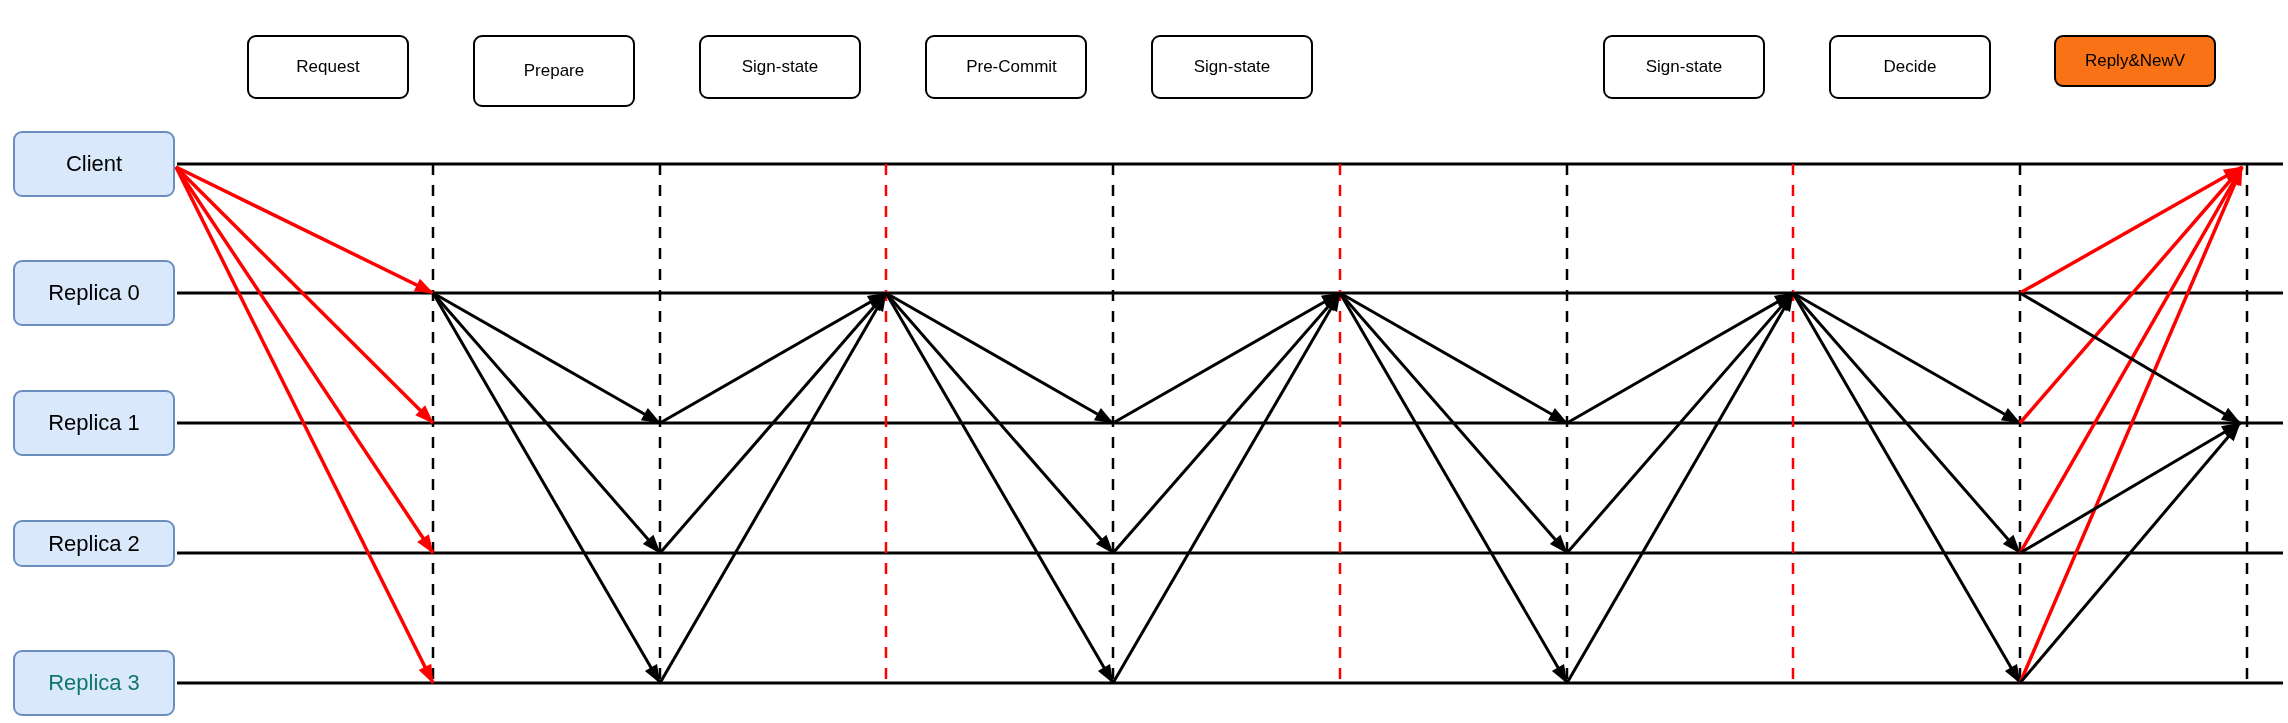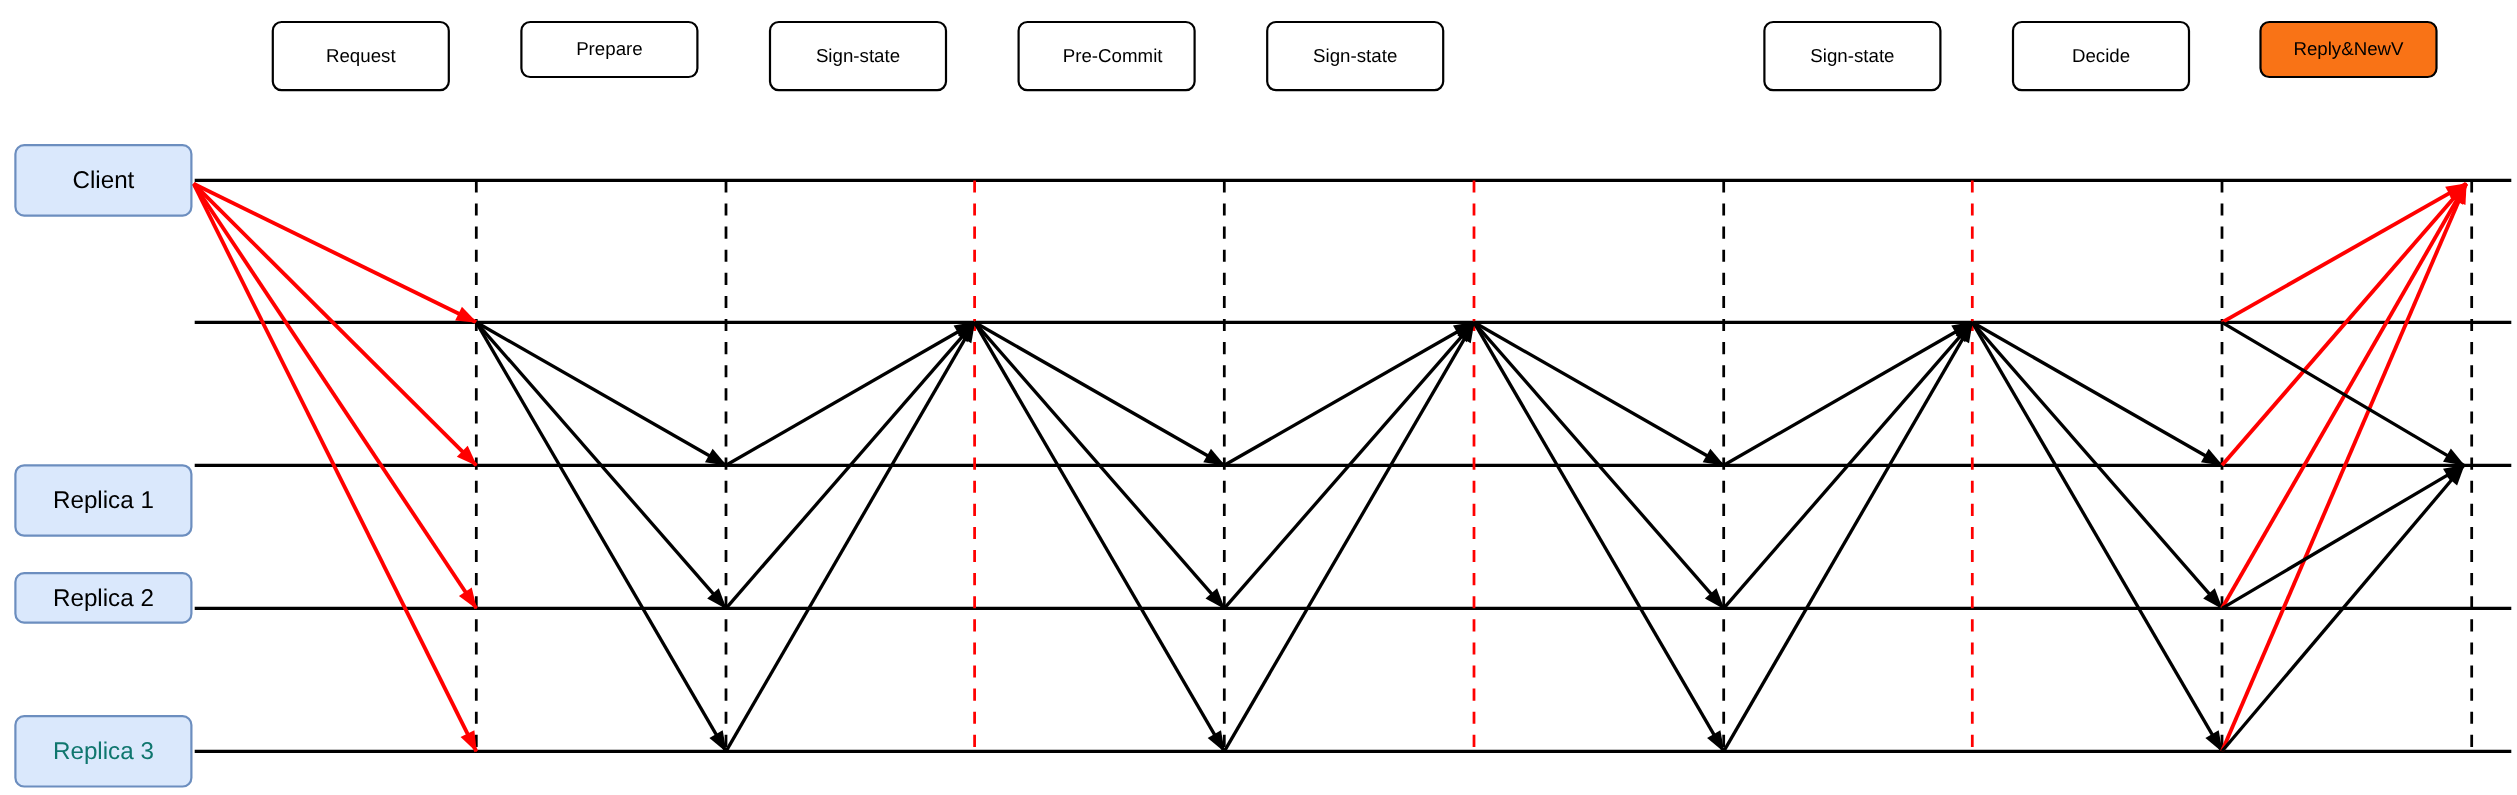--- a/index.html
+++ b/index.html
@@ -4,21 +4,21 @@
 <style>
   * { box-sizing: border-box; }
   html, body { margin: 0; padding: 0; background: #ffffff; }
   body { font-family: "Liberation Sans", sans-serif; }
   #stage { position: relative; overflow: hidden; }
   #wires { position: absolute; left: 0; top: 0; }
   .phase-box {
     position: absolute;
     display: flex; align-items: center; justify-content: center;
     background: #ffffff; border: 2px solid #000000; border-radius: 9px;
-    font-size: 17px; color: #000000; text-align: center;
+    font-size: 17px; color: #000000; text-align: center; margin-top: 16px;
   }
   .node-box {
     position: absolute;
     display: flex; align-items: center; justify-content: center;
     background: #dae8fc; border: 2.5px solid #6c8ebf; border-radius: 9px;
     font-size: 22px; color: #000000; text-align: center;
   }
 </style>
 </head>
 <body>
@@ -76,21 +76,21 @@
       <line x1="2020" y1="423" x2="2242" y2="167" stroke="#ff0000" stroke-width="3.5" marker-end="url(#ah-red)"></line>
       <line x1="2020" y1="553" x2="2242" y2="167" stroke="#ff0000" stroke-width="3.5" marker-end="url(#ah-red)"></line>
       <line x1="2020" y1="683" x2="2242" y2="167" stroke="#ff0000" stroke-width="3.5" marker-end="url(#ah-red)"></line>
       <line x1="2020" y1="293" x2="2240" y2="423" stroke="#000000" stroke-width="3" marker-end="url(#ah-black)"></line>
       <line x1="2020" y1="553" x2="2240" y2="423" stroke="#000000" stroke-width="3" marker-end="url(#ah-black)"></line>
       <line x1="2020" y1="683" x2="2240" y2="423" stroke="#000000" stroke-width="3" marker-end="url(#ah-black)"></line>
     </svg>
 <div class="phase-box" style="left: 247px; top: 19px; width: 162px; height: 64px; border-radius: 9px; border-width: 2px; border-color: rgb(0, 0, 0); background: rgb(255, 255, 255); color: rgb(0, 0, 0);">
       <span>Request</span>
     </div>
-    <div class="phase-box" style="left: 473px; top: 19px; width: 162px; height: 52px; border-radius: 9px; border-width: 2px; border-color: rgb(0, 0, 0); background: rgb(255, 255, 255); color: rgb(0, 0, 0);">
+    <div class="phase-box" style="left: 473px; top: 19px; width: 162px; height: 72px; border-radius: 9px; border-width: 2px; border-color: rgb(0, 0, 0); background: rgb(255, 255, 255); color: rgb(0, 0, 0);">
       <span>Prepare</span>
     </div>
     <div class="phase-box" style="left: 699px; top: 19px; width: 162px; height: 64px; border-radius: 9px; border-width: 2px; border-color: rgb(0, 0, 0); background: rgb(255, 255, 255); color: rgb(0, 0, 0);">
       <span>Sign-state</span>
     </div>
     <div class="phase-box" style="left: 925px; top: 19px; width: 162px; height: 64px; border-radius: 9px; border-width: 2px; border-color: rgb(0, 0, 0); background: rgb(255, 255, 255); color: rgb(0, 0, 0); padding-left: 11px;">
       <span>Pre-Commit</span>
     </div>
     <div class="phase-box" style="left: 1151px; top: 19px; width: 162px; height: 64px; border-radius: 9px; border-width: 2px; border-color: rgb(0, 0, 0); background: rgb(255, 255, 255); color: rgb(0, 0, 0);">
       <span>Sign-state</span>
@@ -100,21 +100,24 @@
     </div>
     <div class="phase-box" style="left: 1829px; top: 19px; width: 162px; height: 64px; border-radius: 9px; border-width: 2px; border-color: rgb(0, 0, 0); background: rgb(255, 255, 255); color: rgb(0, 0, 0);">
       <span>Decide</span>
     </div>
     <div class="phase-box" style="left: 2054px; top: 19px; width: 162px; height: 52px; border-radius: 9px; border-width: 2px; border-color: rgb(0, 0, 0); background: #f97316; color: rgb(0, 0, 0);">
       <span>Reply&amp;NewV</span>
     </div>
     <div class="node-box" style="left: 13px; top: 131px; width: 162px; height: 66px; border-radius: 9px; border-width: 2.5px; border-color: rgb(108, 142, 191); background: rgb(218, 232, 252); color: rgb(0, 0, 0);">
       <span>Client</span>
     </div>
-    <div class="node-box" style="left: 13px; top: 390px; width: 162px; height: 66px; border-radius: 9px; border-width: 2.5px; border-color: rgb(108, 142, 191); background: rgb(218, 232, 252); color: rgb(0, 0, 0); margin-top: 32px;">
+    <div class="node-box" style="left: 13px; top: 260px; width: 162px; height: 66px; border-radius: 9px; border-width: 2.5px; border-color: rgb(108, 142, 191); background: rgb(218, 232, 252); color: rgb(0, 0, 0);">
+      <span>Replica 0</span>
+    </div>
+    <div class="node-box" style="left: 13px; top: 390px; width: 162px; height: 66px; border-radius: 9px; border-width: 2.5px; border-color: rgb(108, 142, 191); background: rgb(218, 232, 252); color: rgb(0, 0, 0);">
       <span>Replica 1</span>
     </div>
     <div class="node-box" style="left: 13px; top: 520px; width: 162px; height: 47px; border-radius: 9px; border-width: 2.5px; border-color: rgb(108, 142, 191); background: rgb(218, 232, 252); color: rgb(0, 0, 0); text-align: center;">
       <span>Replica 2</span>
     </div>
     <div class="node-box" style="left: 13px; top: 650px; width: 162px; height: 66px; border-radius: 9px; border-width: 2.5px; border-color: rgb(108, 142, 191); background: rgb(218, 232, 252); color: #0f766e;">
       <span>Replica 3</span>
     </div>
   </div>
 

